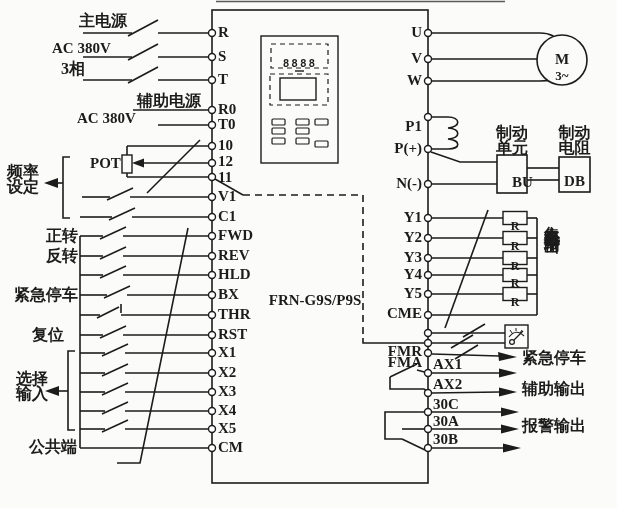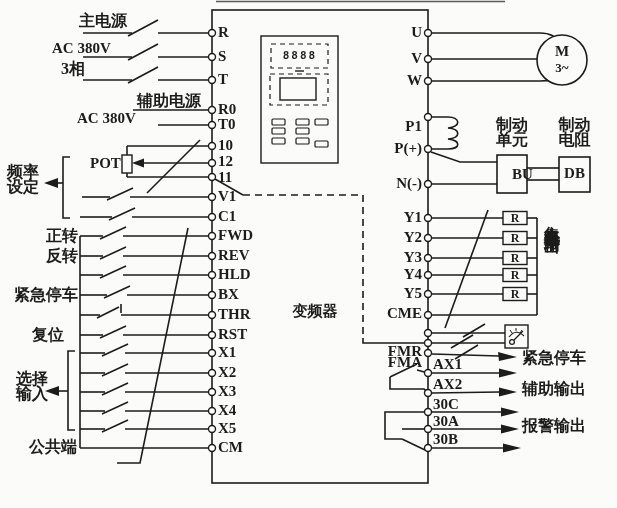--- a/index.html
+++ b/index.html
@@ -3,21 +3,21 @@
 <meta charset="utf-8">
 <style>
   html,body{margin:0;padding:0;background:#e9e9e7;}
   #stage{position:relative;width:617px;height:508px;background:#fbfbf9;overflow:hidden;
          font-family:"Liberation Serif","DejaVu Serif",serif;color:#1c1c1c;}
   #wires{position:absolute;left:0;top:0;}
   .lab{position:absolute;white-space:nowrap;line-height:15px;}
   .cn{font-size:16px;font-weight:600;}
   .term{font-size:15px;font-weight:bold;}
   .en{font-size:15px;font-weight:bold;}
-  .ctr{text-align:center;}
+  .ctr{text-align:center;margin-top:8px;}
   .rt{text-align:right;}
   .rlab{font-size:12px;font-weight:bold;line-height:13px;}
   .mono{font-family:"DejaVu Sans Mono",monospace;font-size:11px;font-weight:bold;letter-spacing:2px;line-height:12px;}
   .vtext{writing-mode:vertical-rl;text-orientation:upright;letter-spacing:2px;line-height:18px;}
   .small{font-size:13px;font-weight:bold;}
 </style>
 </head>
 <body>
 
 <div id="stage">
@@ -306,21 +306,21 @@
 <div class="lab term" style="left:218px;top:307px;">THR</div>
 <div class="lab term" style="left:218px;top:327px;">RST</div>
 <div class="lab term" style="left:218px;top:345px;">X1</div>
 <div class="lab term" style="left:218px;top:365px;">X2</div>
 <div class="lab term" style="left:218px;top:384px;">X3</div>
 <div class="lab term" style="left:218px;top:403px;">X4</div>
 <div class="lab term" style="left:218px;top:421px;">X5</div>
 <div class="lab term" style="left:218px;top:440px;">CM</div>
 
 <div class="lab mono ctr" style="left:278px;top:50px;width:44px;">8888</div>
-<div class="lab cn ctr" style="left:253px;top:304px;width:124px;font-size:15px;">变频器</div>
+<div class="lab en ctr" style="left:253px;top:285px;width:124px;">FRN-G9S/P9S</div>
 
 <div class="lab term rt" style="left:362px;top:25px;width:60px;">U</div>
 <div class="lab term rt" style="left:362px;top:51px;width:60px;">V</div>
 <div class="lab term rt" style="left:362px;top:73px;width:60px;">W</div>
 <div class="lab term rt" style="left:362px;top:119px;width:60px;font-family:Liberation Serif, serif;">P1</div>
 <div class="lab term rt" style="left:362px;top:141px;width:60px;">P(+)</div>
 <div class="lab term rt" style="left:362px;top:176px;width:60px;">N(-)</div>
 <div class="lab term rt" style="left:362px;top:210px;width:60px;">Y1</div>
 <div class="lab term rt" style="left:362px;top:230px;width:60px;">Y2</div>
 <div class="lab term rt" style="left:362px;top:250px;width:60px;">Y3</div>

